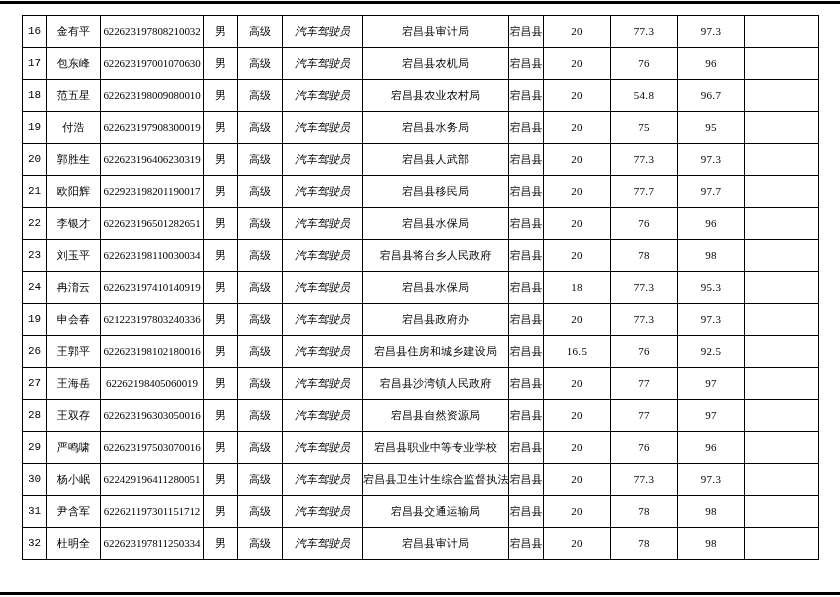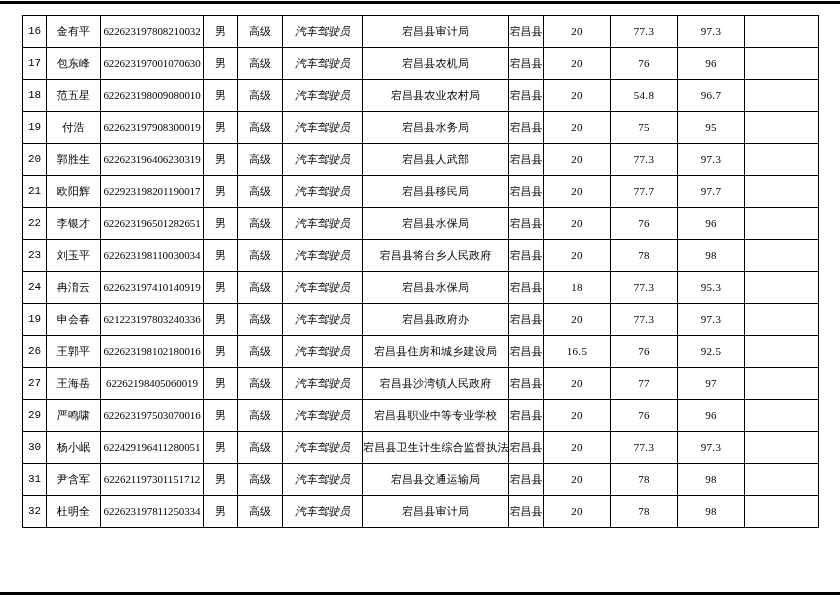--- a/index.html
+++ b/index.html
@@ -266,20 +266,34 @@
           <td class="level">高级</td>
           <td class="job">汽车驾驶员</td>
           <td class="unit">宕昌县沙湾镇人民政府</td>
           <td class="region">宕昌县</td>
           <td class="num">20</td>
           <td class="num">77</td>
           <td class="num">97</td>
           <td class="note"></td>
         </tr>
         <tr>
+          <td class="seq">28</td>
+          <td class="name">王双存</td>
+          <td class="idno">622623196303050016</td>
+          <td class="sex">男</td>
+          <td class="level">高级</td>
+          <td class="job">汽车驾驶员</td>
+          <td class="unit">宕昌县自然资源局</td>
+          <td class="region">宕昌县</td>
+          <td class="num">20</td>
+          <td class="num">77</td>
+          <td class="num">97</td>
+          <td class="note"></td>
+        </tr>
+        <tr>
           <td class="seq">29</td>
           <td class="name">严鸣啸</td>
           <td class="idno">622623197503070016</td>
           <td class="sex">男</td>
           <td class="level">高级</td>
           <td class="job">汽车驾驶员</td>
           <td class="unit">宕昌县职业中等专业学校</td>
           <td class="region">宕昌县</td>
           <td class="num">20</td>
           <td class="num">76</td>

